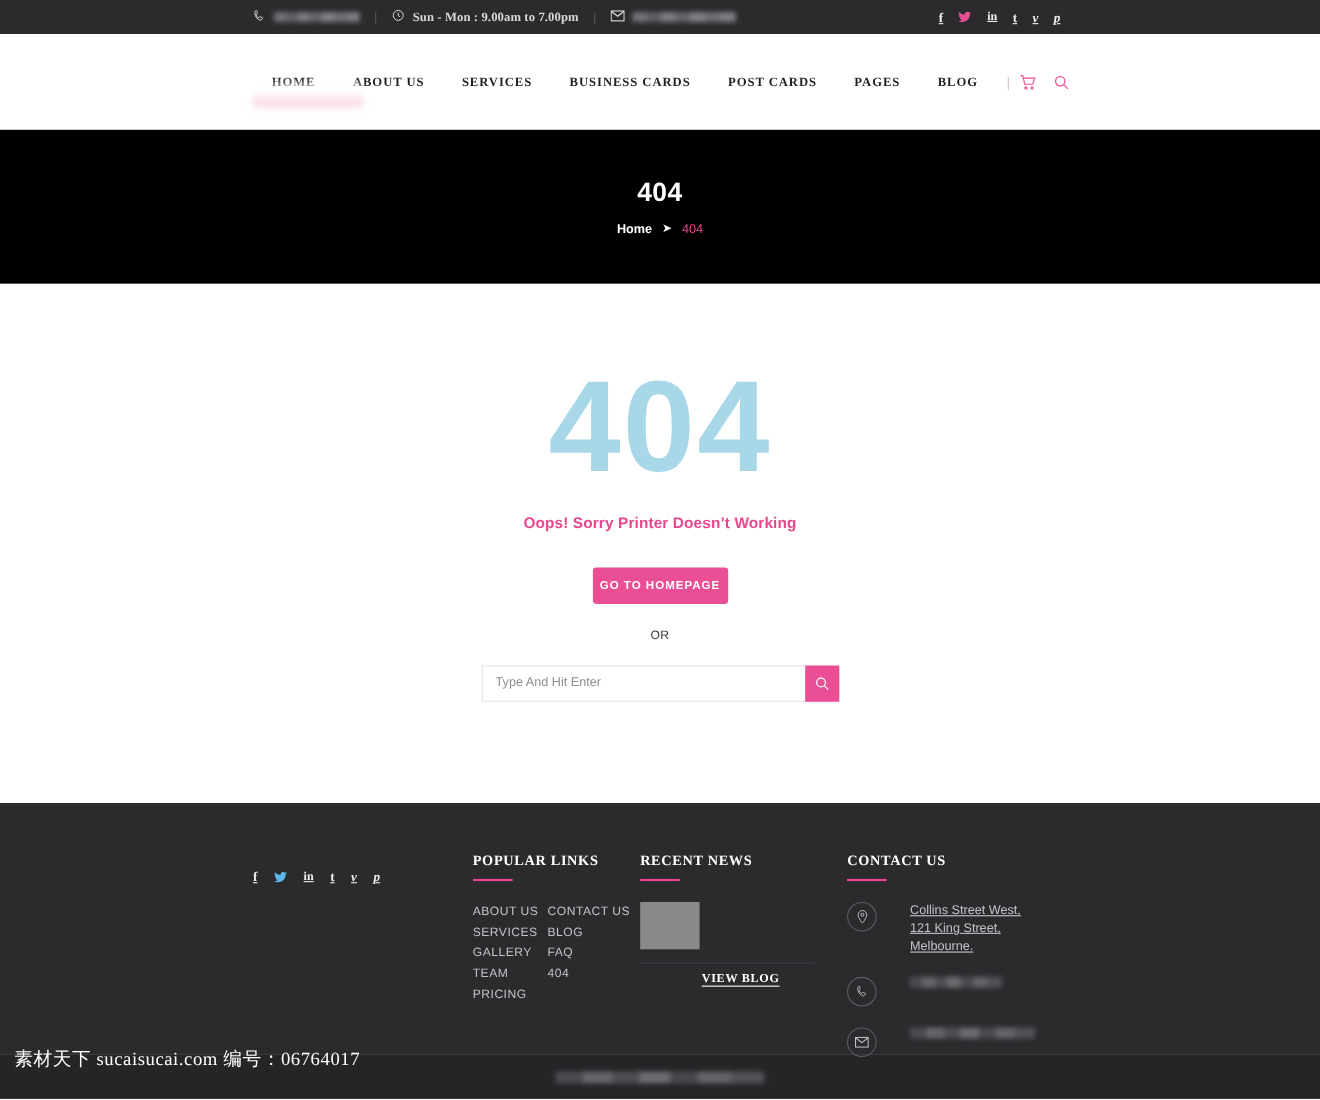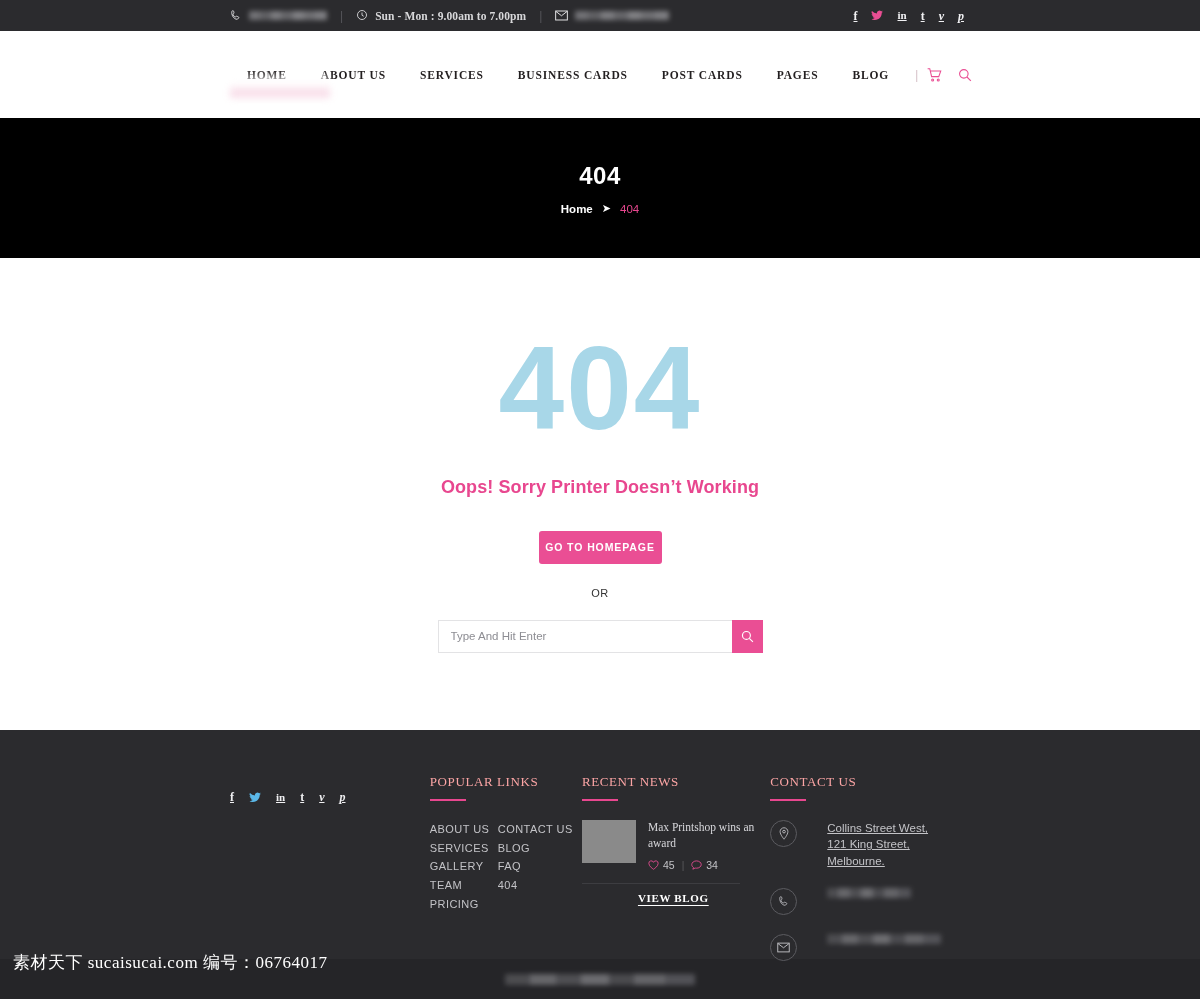--- a/index.html
+++ b/index.html
@@ -87,21 +87,21 @@
     height: 472px; background: #ffffff;
     display: flex; flex-direction: column; align-items: center;
     padding-top: 75px;
   }
   .big404 {
     font-size: 118px; font-weight: bold; color: #a8d7e8;
     line-height: .94; letter-spacing: 2px;
     font-family: "Liberation Sans", sans-serif;
   }
   .oops {
-    margin-top: 33px; font-size: 18px; color: #e8478f; font-weight: bold;
+    margin-top: 23px; font-size: 14px; color: #e8478f; font-weight: bold;
     letter-spacing: .1px; font-family: "Liberation Sans", sans-serif;
   }
   .desc {
     margin-top: 20px; width: 570px; text-align: center;
     font-size: 11.5px; line-height: 1.42; color: #8d8d93;
     font-family: "Liberation Sans", sans-serif;
   }
   .home-btn {
     margin-top: 33px; width: 123px; height: 33px;
     background: #ea4e94; border: none; border-radius: 3px;
@@ -140,21 +140,21 @@
   }
   .f-logo-b {
     position: absolute; inset: 0;
     background-image: linear-gradient(180deg, rgba(43,43,46,.2) 0 22%, rgba(168,196,216,.5) 40% 62%, rgba(128,56,86,.75) 68% 92%, rgba(43,43,46,.3) 92% 100%);
     filter: blur(3.2px);
   }
   .f-desc { margin-top: 16px; font-size: 11.5px; line-height: 1.58; color: #c3c3c7; width: 182px; font-family: "Liberation Sans", sans-serif; }
   .f-social { margin-top: 17px; display: flex; align-items: center; gap: 15px; }
   .f-social .s-ico { color: #f0f0f2; font-size: 12px; font-family: "Liberation Serif", serif; font-weight: bold; line-height: 1; }
   .f-head {
-    font-size: 13px; font-weight: normal; color: #fca5a5; letter-spacing: .6px;
+    font-size: 13px; font-weight: bold; color: #ffffff; letter-spacing: .6px;
     font-family: "Liberation Serif", serif;
   }
   .f-rule { width: 36px; height: 2px; background: #e8478f; margin-top: 9px; }
   .links-wrap { display: flex; margin-top: 19px; }
   .links-col { display: flex; flex-direction: column; gap: 0; }
   .links-col-a { width: 68px; }
   .f-link {
     font-size: 11px; color: #c3c3c7; text-decoration: none; letter-spacing: .45px;
     line-height: 18.7px; font-family: "Liberation Sans", sans-serif;
   }
@@ -331,38 +331,20 @@
           <a class="f-link" href="#">404</a>
         </div>
       </div>
     </div>
 
     <div class="f-col f-col-3">
       <div class="f-head">RECENT NEWS</div>
       <div class="f-rule"></div>
       <div class="news-item">
         <div class="news-thumb"></div>
-        <div>
-          <div class="news-title">Max Printshop wins an award</div>
-          <div class="news-meta">
-            <span class="meta-pair">
-              <svg width="11" height="10" viewBox="0 0 24 22" fill="none" stroke="#ea4e94" stroke-width="1.9">
-                <path d="M12 20.4S1.8 14.2 1.8 7.7A5.3 5.3 0 0112 5.2a5.3 5.3 0 0110.2 2.5c0 6.5-10.2 12.7-10.2 12.7z"></path>
-              </svg>
-              <span>45</span>
-            </span>
-            <span class="meta-div">|</span>
-            <span class="meta-pair">
-              <svg width="11" height="10" viewBox="0 0 24 22" fill="none" stroke="#ea4e94" stroke-width="1.9">
-                <path d="M12 2c5.8 0 10.4 3.6 10.4 8s-4.6 8-10.4 8a13 13 0 01-3-.3L4 20.3l1.3-3.8C3 15 1.6 12.7 1.6 10c0-4.4 4.6-8 10.4-8z"></path>
-              </svg>
-              <span>34</span>
-            </span>
-          </div>
-        </div>
       </div>
       <div class="news-sep"></div>
       <a class="viewblog" href="#">VIEW BLOG</a>
     </div>
 
     <div class="f-col f-col-4">
       <div class="f-head">CONTACT US</div>
       <div class="f-rule"></div>
 
       <div class="contact-item">

